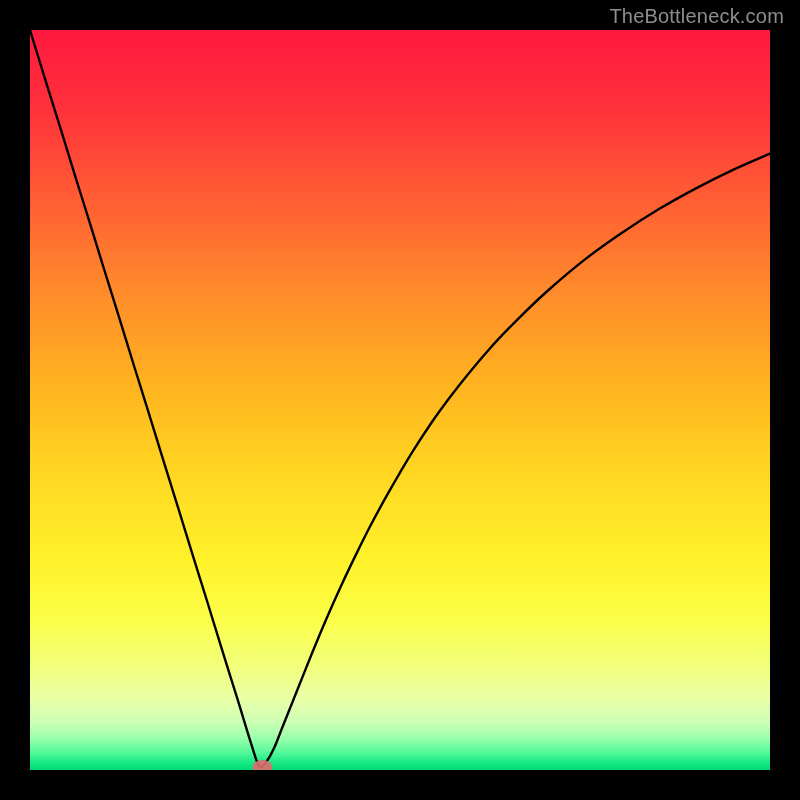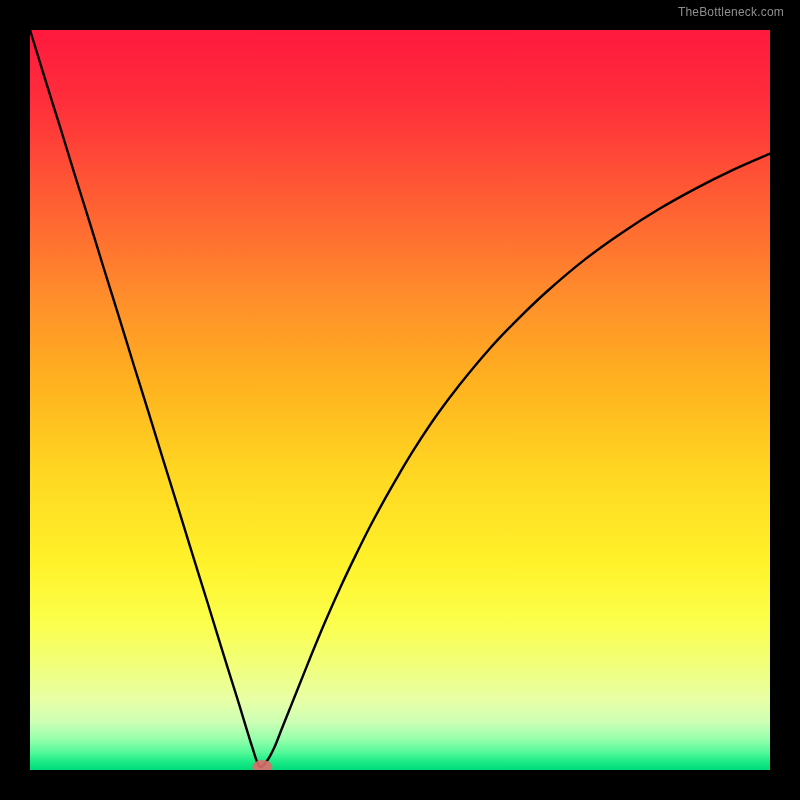--- a/index.html
+++ b/index.html
@@ -24,21 +24,21 @@
     left: 30px;
     top: 30px;
     width: 740px;
     height: 740px;
   }
   .watermark {
     position: absolute;
     top: 5px;
     right: 16px;
     color: #8e8e8e;
-    font-size: 12px;
+    font-size: 20px;
     font-weight: 500;
     letter-spacing: 0.2px;
     text-align: center;
   }
   svg { display: block; }
 </style>
 </head>
 <body>
 
 <div class="frame">

